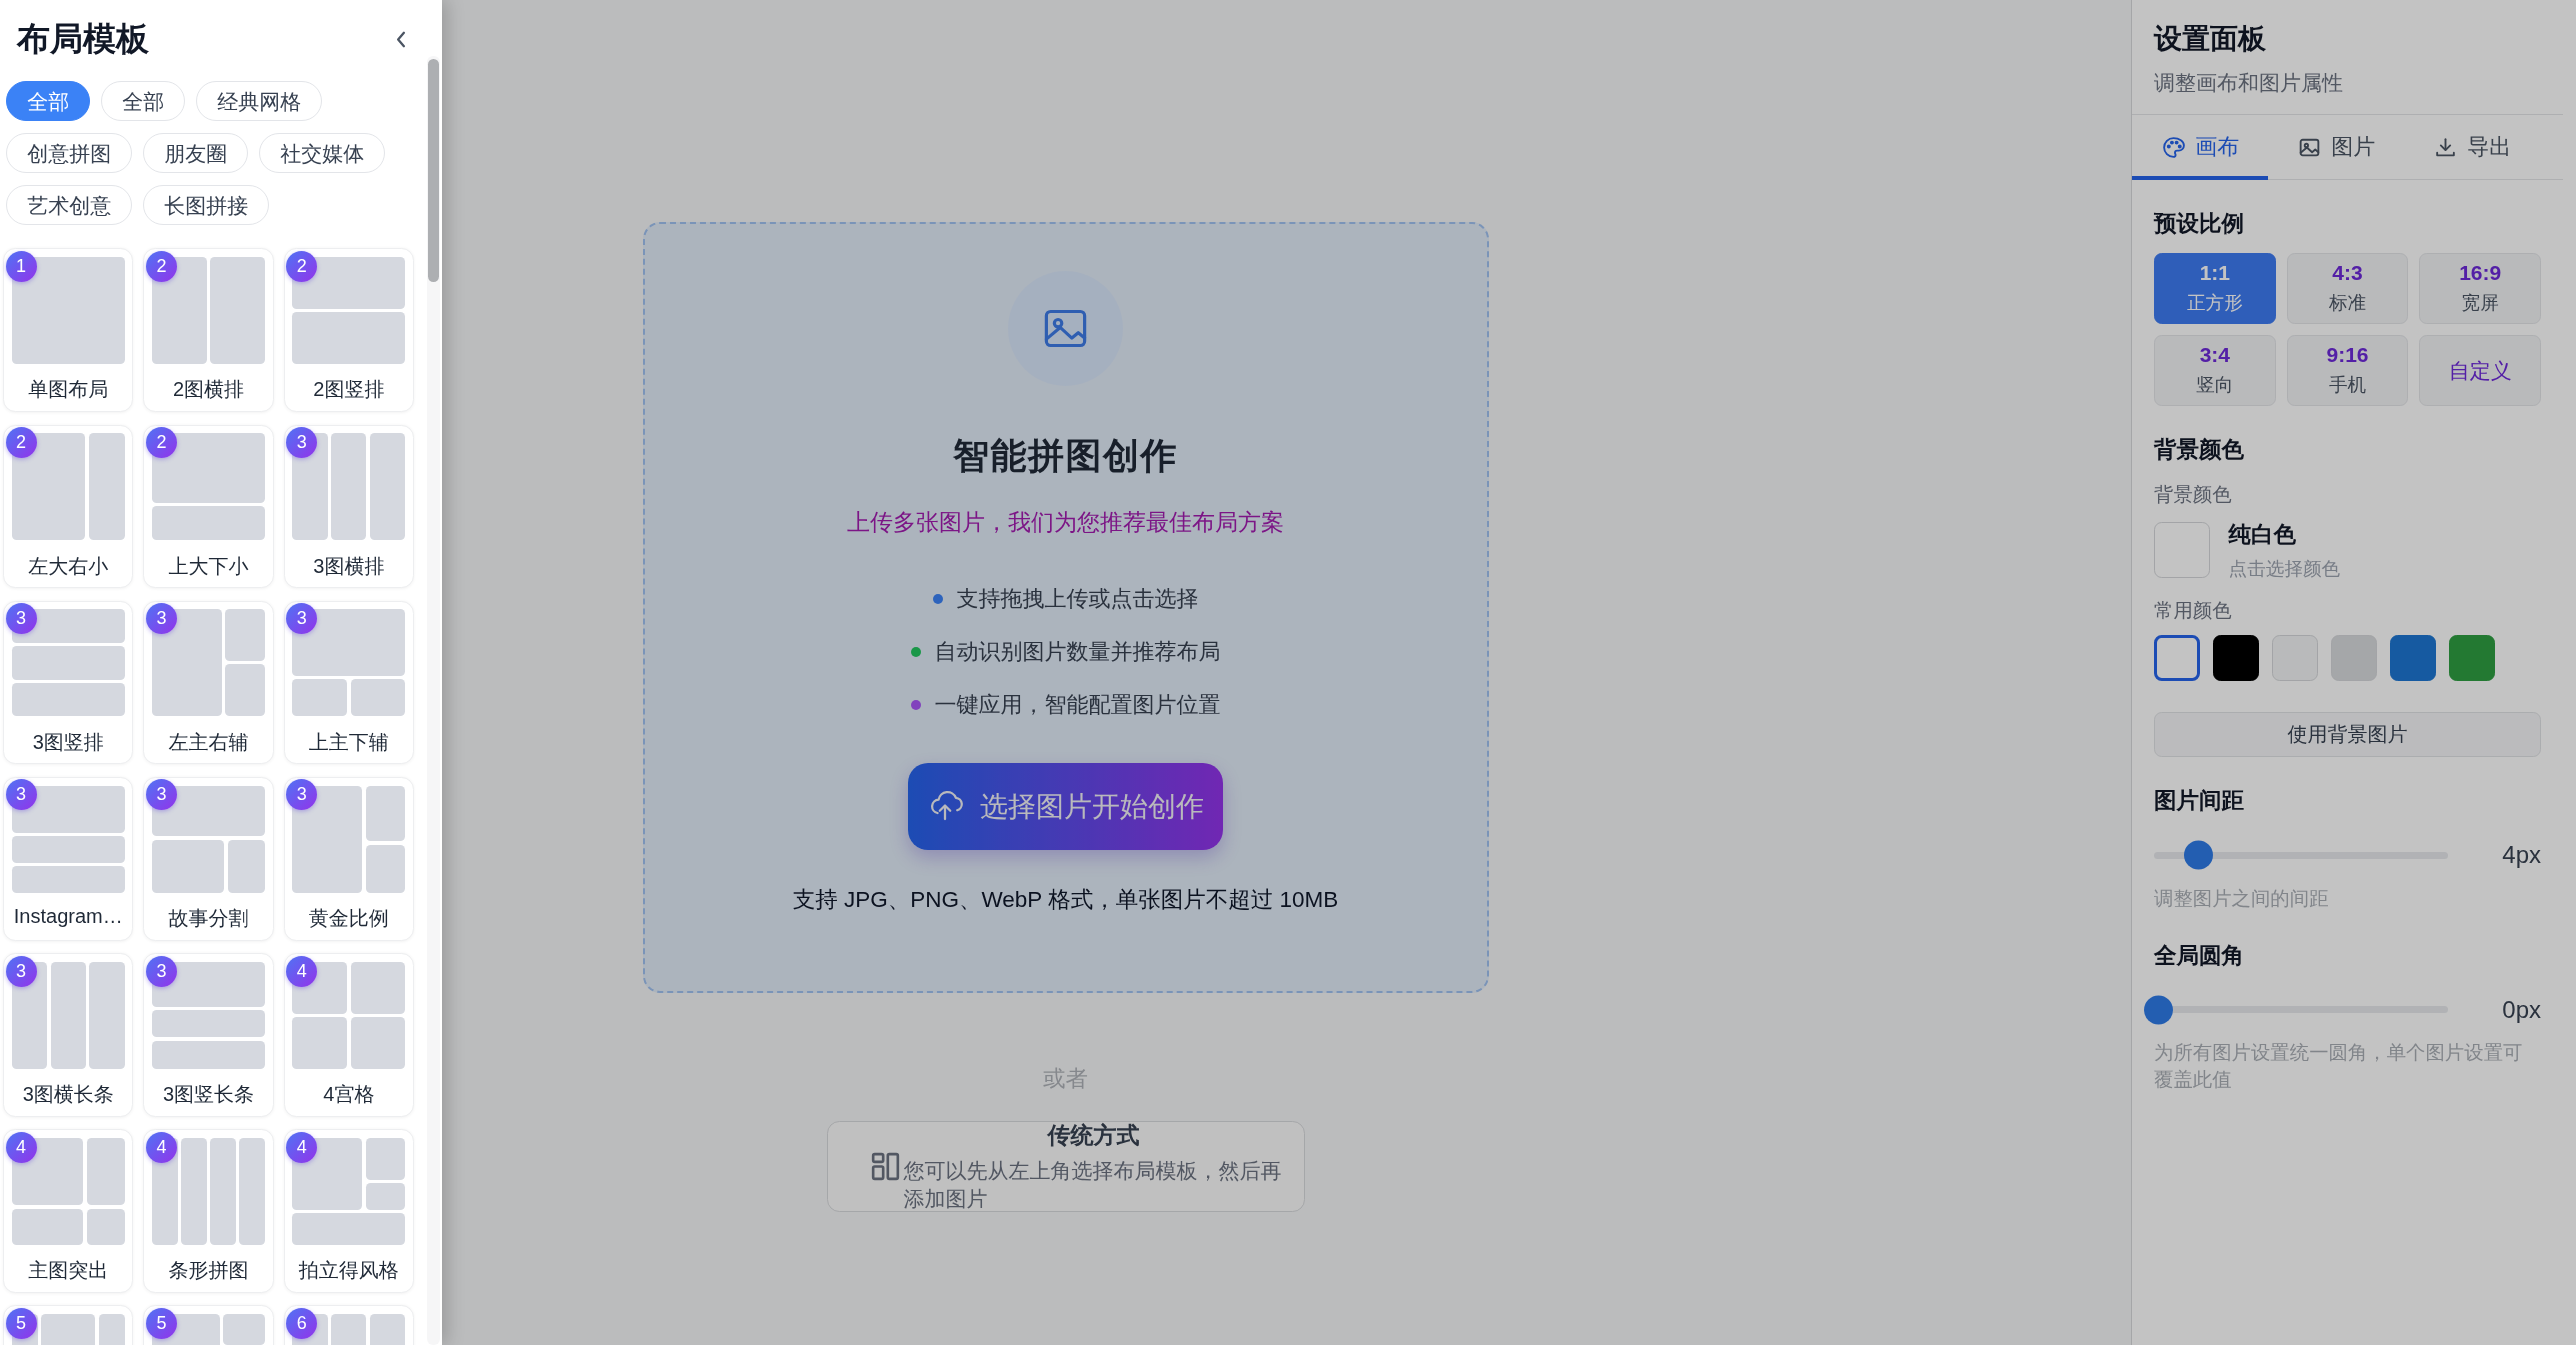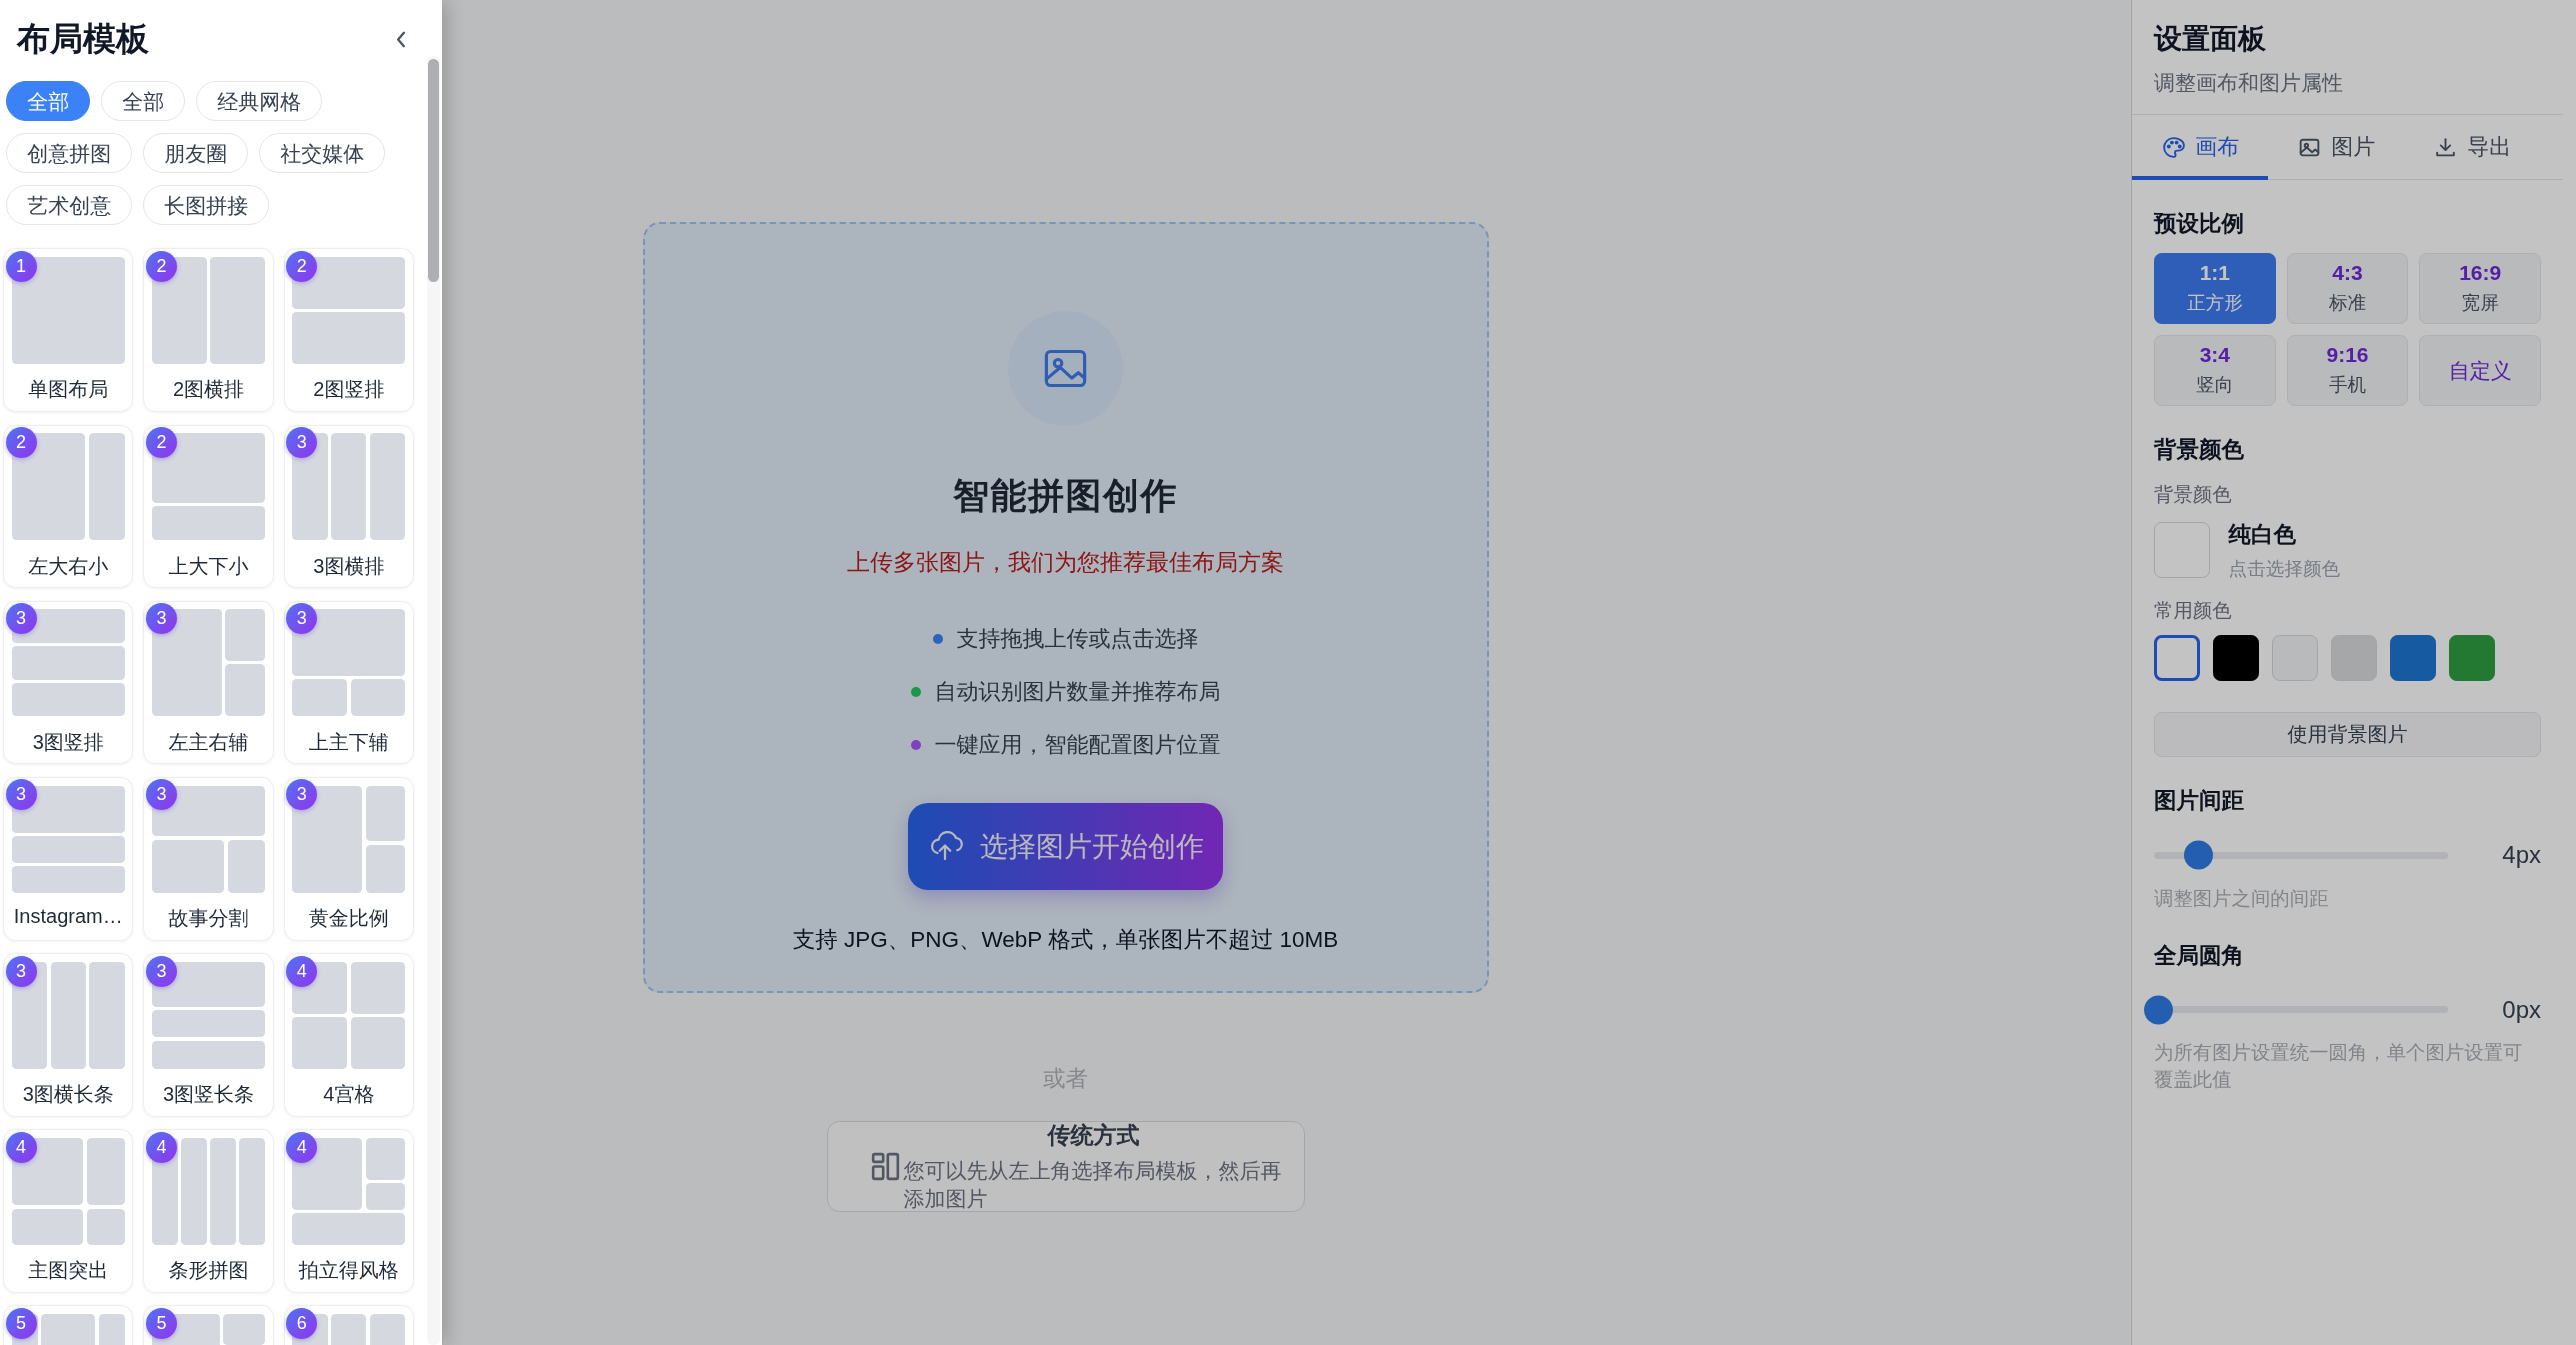--- a/index.html
+++ b/index.html
@@ -10,26 +10,26 @@
   }
   
   .app{position:absolute;inset:0;display:flex;filter:brightness(0.765);}
   .canvas{position:relative;width:2131px;flex:0 0 2131px;background:#F5F6F7;}
   
   .dropzone{
     position:absolute;left:50%;transform:translateX(-50%);top:222px;
     width:846px;height:771px;box-sizing:border-box;
     border:2.3px dashed #9FC1F0;border-radius:17px;
     background:rgba(198,220,247,0.42);
-    display:flex;flex-direction:column;align-items:center;padding-top:87px;
+    display:flex;flex-direction:column;align-items:center;padding-top:47px;
   }
   .dz-circle{width:115px;height:115px;border-radius:50%;background:#D8E6FA;
     display:flex;align-items:center;justify-content:center;}
   .dz-title{margin-top:46px;font-size:36px;font-weight:bold;color:#1F2937;letter-spacing:1.5px;}
-  .dz-sub{margin-top:26px;font-size:23px;color:#b91c1c;}
+  .dz-sub{margin-top:26px;font-size:23px;color:#a21caf;}
   .features{margin-top:46px;display:flex;flex-direction:column;align-items:center;}
   .feature{display:flex;align-items:center;justify-content:flex-end;gap:14px;margin-top:23px;
     font-size:22px;color:#374151;}
   .feature:first-child{margin-top:0;}
   .dot{width:10px;height:10px;border-radius:50%;flex:0 0 10px;}
   .cta{
     margin-top:43px;width:315px;height:87px;border:none;border-radius:20px;
     background:linear-gradient(90deg,#2563EB 0%,#9333EA 100%);
     color:#F2F2F6;font-size:28px;font-family:inherit;
     display:flex;align-items:center;justify-content:center;gap:17px;cursor:pointer;

